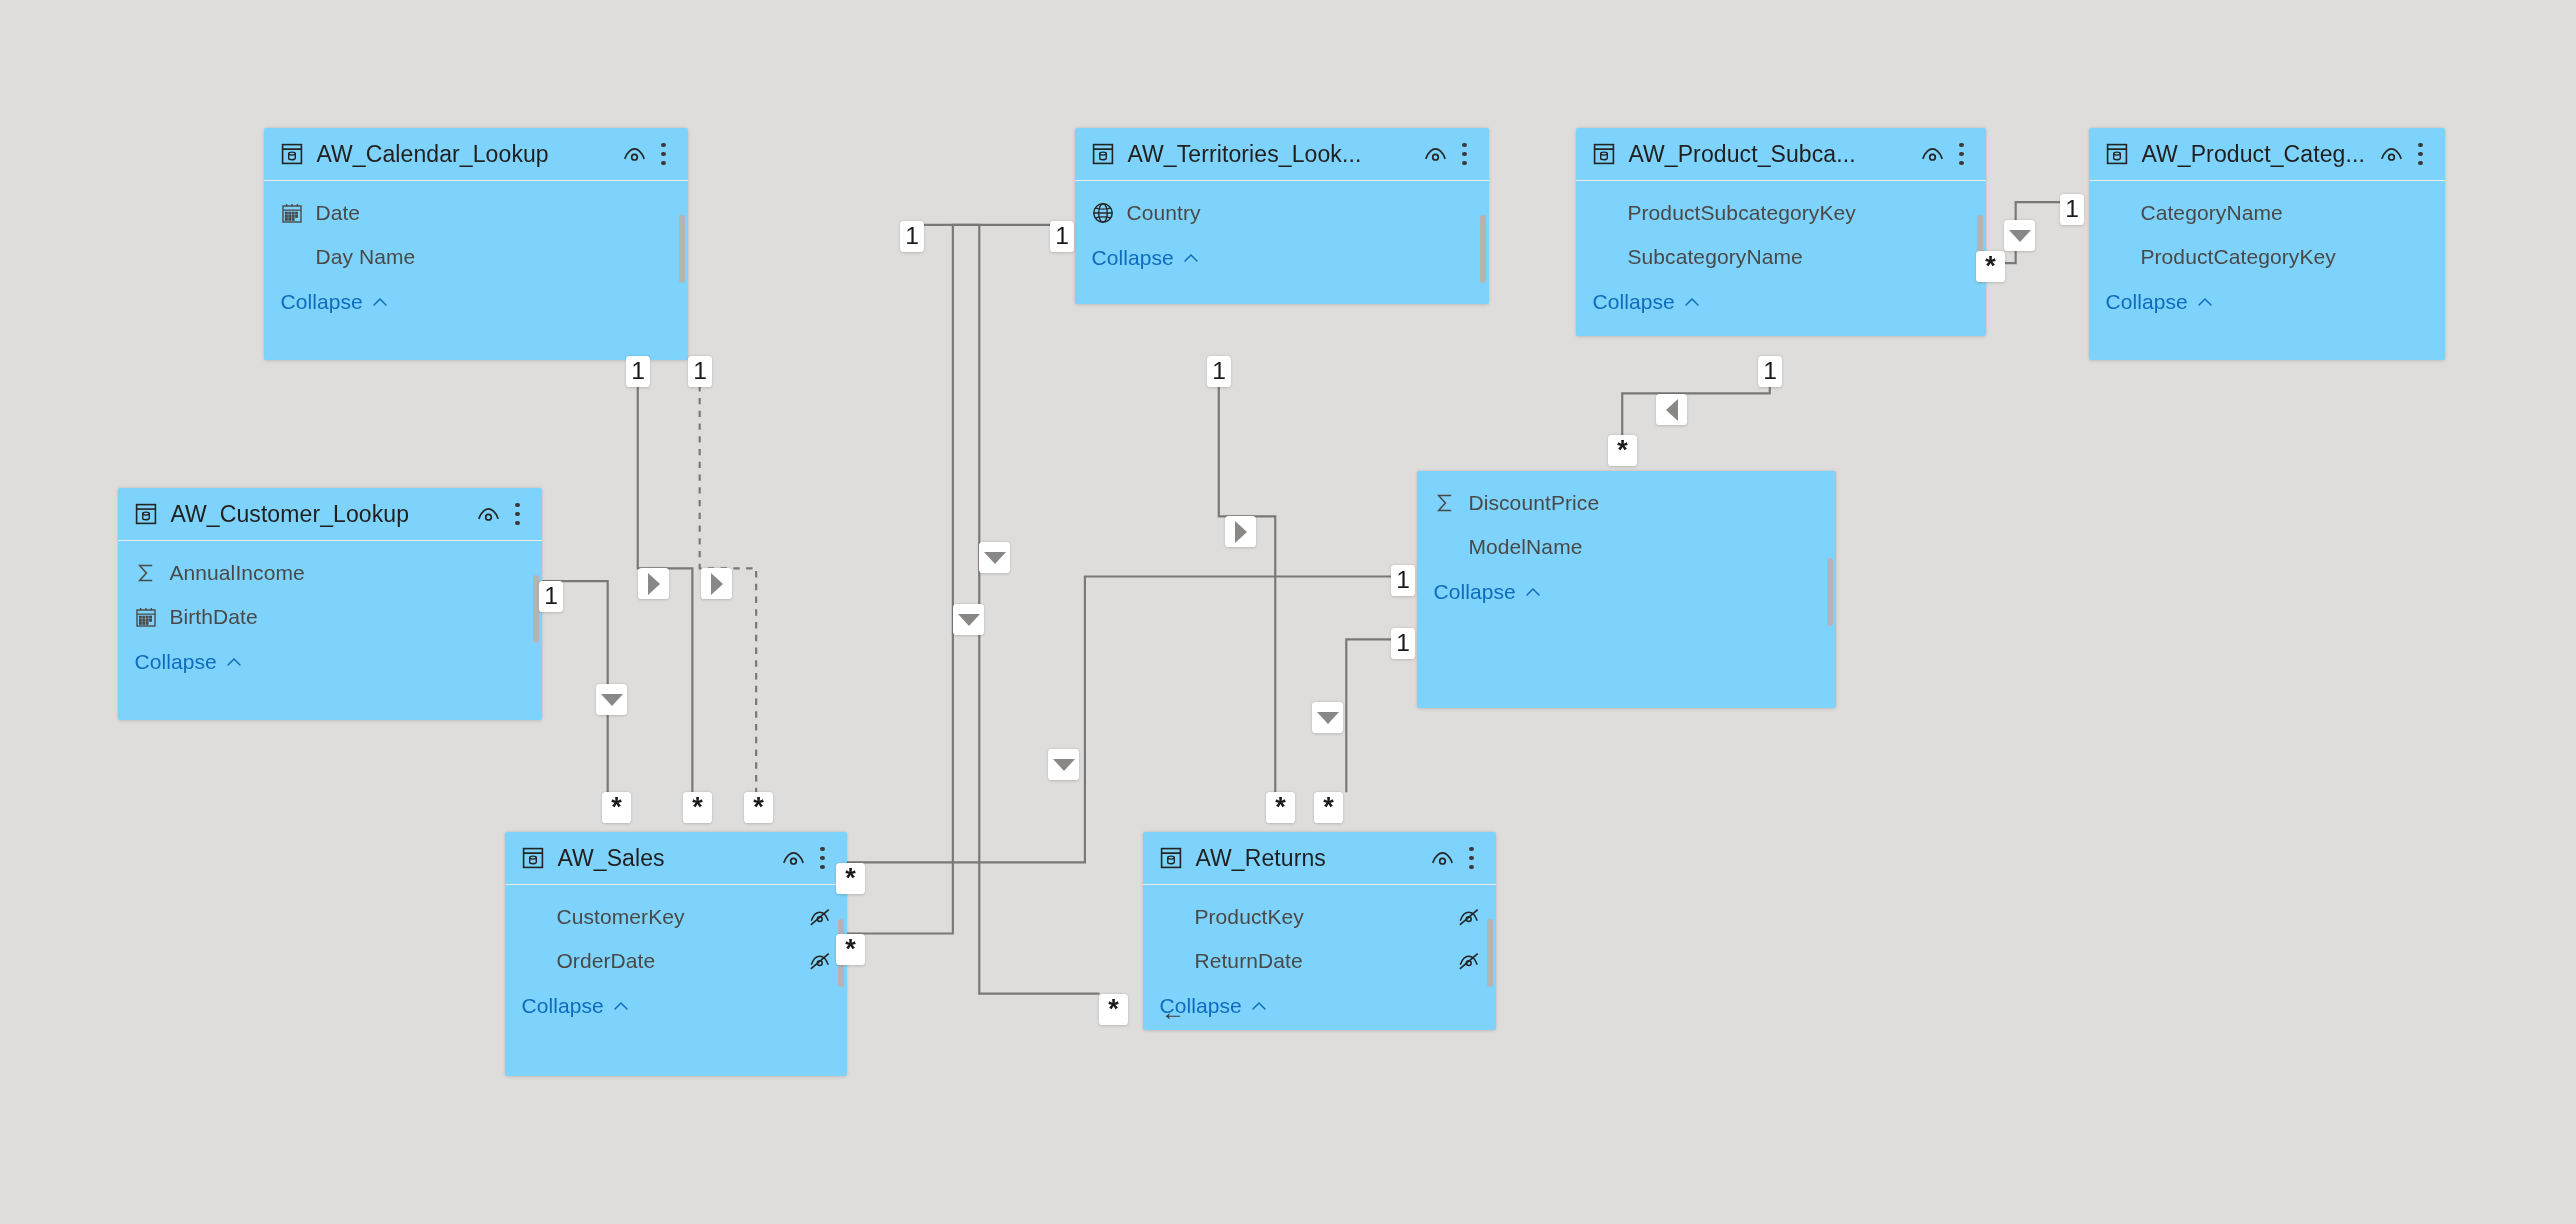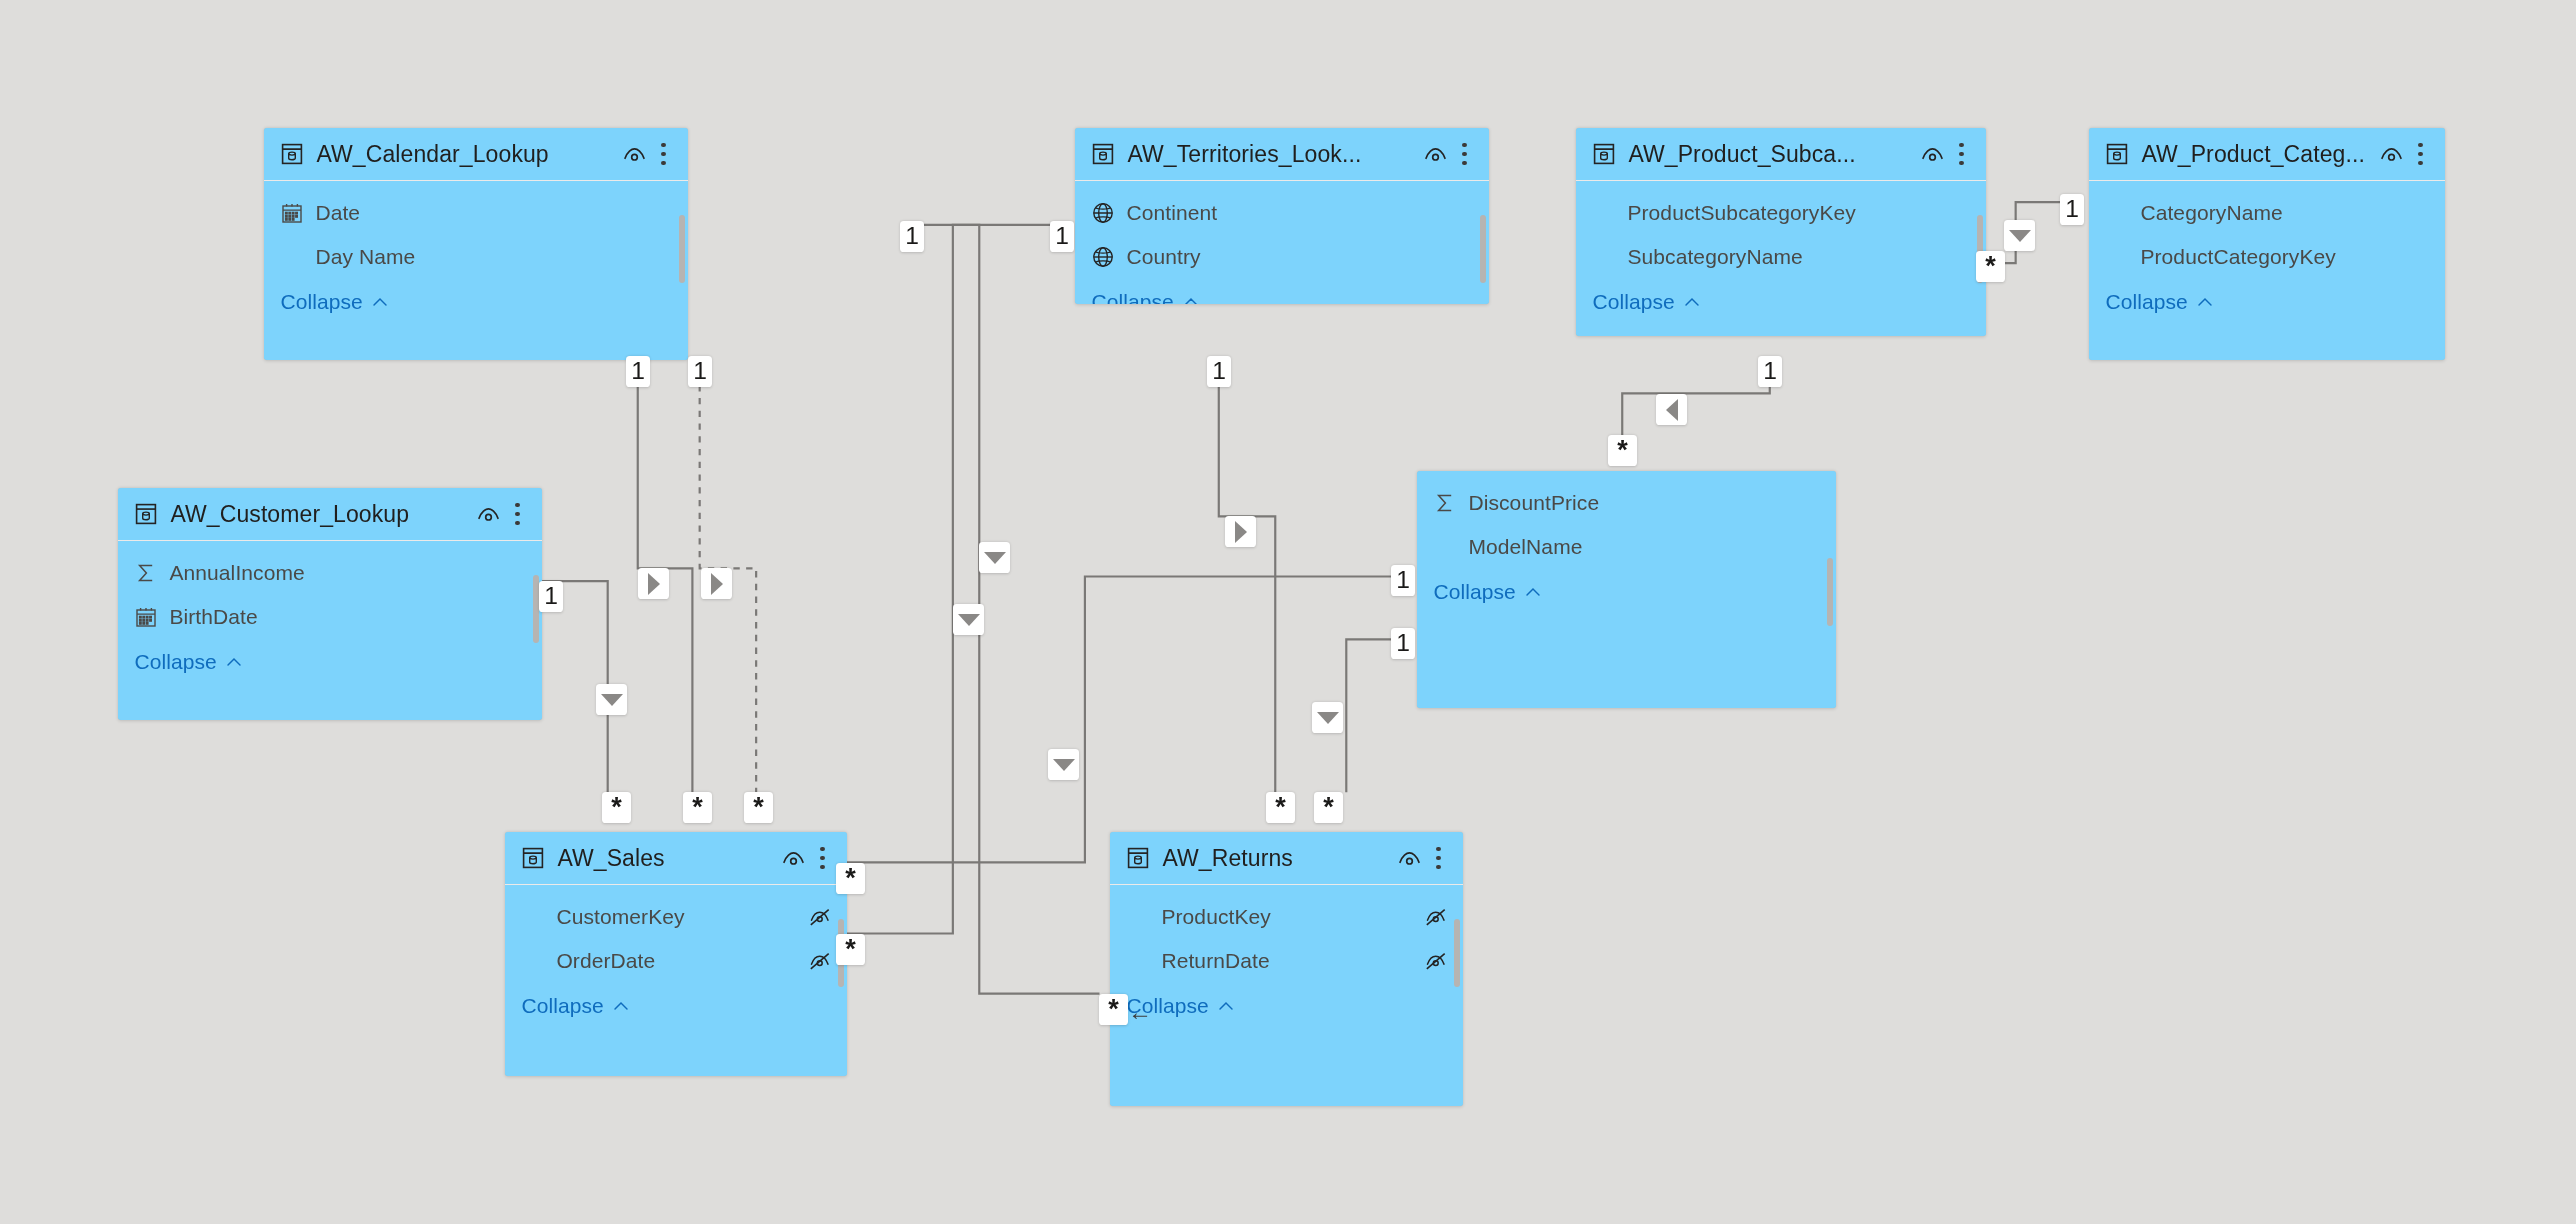--- a/index.html
+++ b/index.html
@@ -228,30 +228,20 @@
         </div>
         <div class="card-body">
           <div class="field-row">
             <span class="field-icon"><svg viewBox="0 0 24 24" width="100%" height="100%" fill="none" stroke="#242424" stroke-width="1.4">
                 <circle cx="12" cy="12" r="9.2" stroke="#242424" stroke-width="1.4"></circle>
                 <ellipse cx="12" cy="12" rx="4.3" ry="9.2" stroke="#242424" stroke-width="1.4"></ellipse>
                 <line x1="2.8" y1="12" x2="21.2" y2="12" stroke="#242424" stroke-width="1.4"></line>
                 <path d="M4.6,6.8 C7.4,8.6 16.6,8.6 19.4,6.8" stroke="#242424" stroke-width="1.2"></path>
                 <path d="M4.6,17.2 C7.4,15.4 16.6,15.4 19.4,17.2" stroke="#242424" stroke-width="1.2"></path>
               </svg></span>
-            <span class="field-name">Continent</span>
-          </div>
-          <div class="field-row">
-            <span class="field-icon"><svg viewBox="0 0 24 24" width="100%" height="100%" fill="none" stroke="#242424" stroke-width="1.4">
-                <circle cx="12" cy="12" r="9.2" stroke="#242424" stroke-width="1.4"></circle>
-                <ellipse cx="12" cy="12" rx="4.3" ry="9.2" stroke="#242424" stroke-width="1.4"></ellipse>
-                <line x1="2.8" y1="12" x2="21.2" y2="12" stroke="#242424" stroke-width="1.4"></line>
-                <path d="M4.6,6.8 C7.4,8.6 16.6,8.6 19.4,6.8" stroke="#242424" stroke-width="1.2"></path>
-                <path d="M4.6,17.2 C7.4,15.4 16.6,15.4 19.4,17.2" stroke="#242424" stroke-width="1.2"></path>
-              </svg></span>
             <span class="field-name">Country</span>
           </div>
         </div>
         <div class="collapse-row">
           <span class="collapse-label">Collapse</span>
           <span class="collapse-chev"><svg viewBox="0 0 24 24" width="100%" height="100%" fill="none" stroke="#242424" stroke-width="1.4">
               <path d="M4,16 L12,8 L20,16" stroke="#0f6cbd" stroke-width="1.9" stroke-linecap="round"></path>
             </svg></span>
         </div>
         <div class="card-scroll" style="top: 87px; height: 68px;"></div>
@@ -448,21 +438,21 @@
           </div>
         </div>
         <div class="collapse-row">
           <span class="collapse-label">Collapse</span>
           <span class="collapse-chev"><svg viewBox="0 0 24 24" width="100%" height="100%" fill="none" stroke="#242424" stroke-width="1.4">
               <path d="M4,16 L12,8 L20,16" stroke="#0f6cbd" stroke-width="1.9" stroke-linecap="round"></path>
             </svg></span>
         </div>
         <div class="card-scroll" style="top: 87px; height: 68px;"></div>
       </div>
-      <div class="table-card" style="left: 1110px; top: 832px; width: 353px; height: 274px;">
+      <div class="table-card" style="left: 1143px; top: 832px; width: 353px; height: 198px;">
         <div class="card-header">
           <span class="tbl-icon"><svg viewBox="0 0 24 24" width="100%" height="100%" fill="none" stroke="#242424" stroke-width="1.4">
               <rect x="2.6" y="2.6" width="18.8" height="18.8" stroke="#242424" stroke-width="1.6"></rect>
               <line x1="2.6" y1="7.1" x2="21.4" y2="7.1" stroke="#242424" stroke-width="1.6"></line>
               <ellipse cx="12" cy="11.6" rx="3.3" ry="1.5" stroke="#242424" stroke-width="1.4"></ellipse>
               <path d="M8.7,11.6 L8.7,16.2 A3.3,1.5 0 0 0 15.3,16.2 L15.3,11.6" stroke="#242424" stroke-width="1.4"></path>
             </svg></span>
           <span class="card-title">AW_Returns</span>
           <span class="hdr-eye"><svg viewBox="0 0 24 24" width="100%" height="100%" fill="none" stroke="#242424" stroke-width="1.4">
               <path d="M3.6,15.4 C5.6,9.6 9.4,7 12,7 C14.6,7 18.4,9.6 20.4,15.4" stroke="#242424" stroke-width="1.5" stroke-linecap="round"></path>

